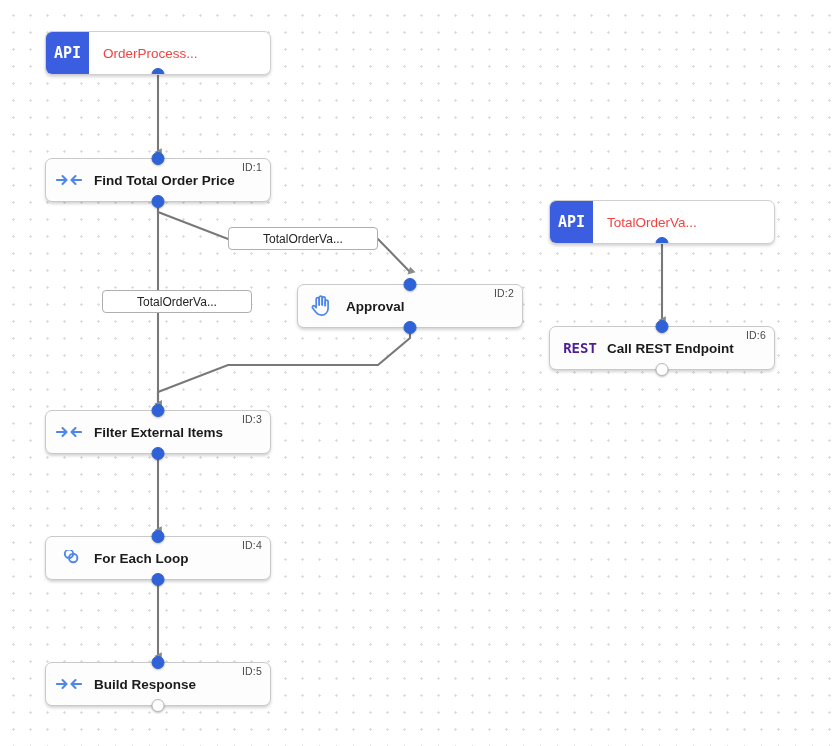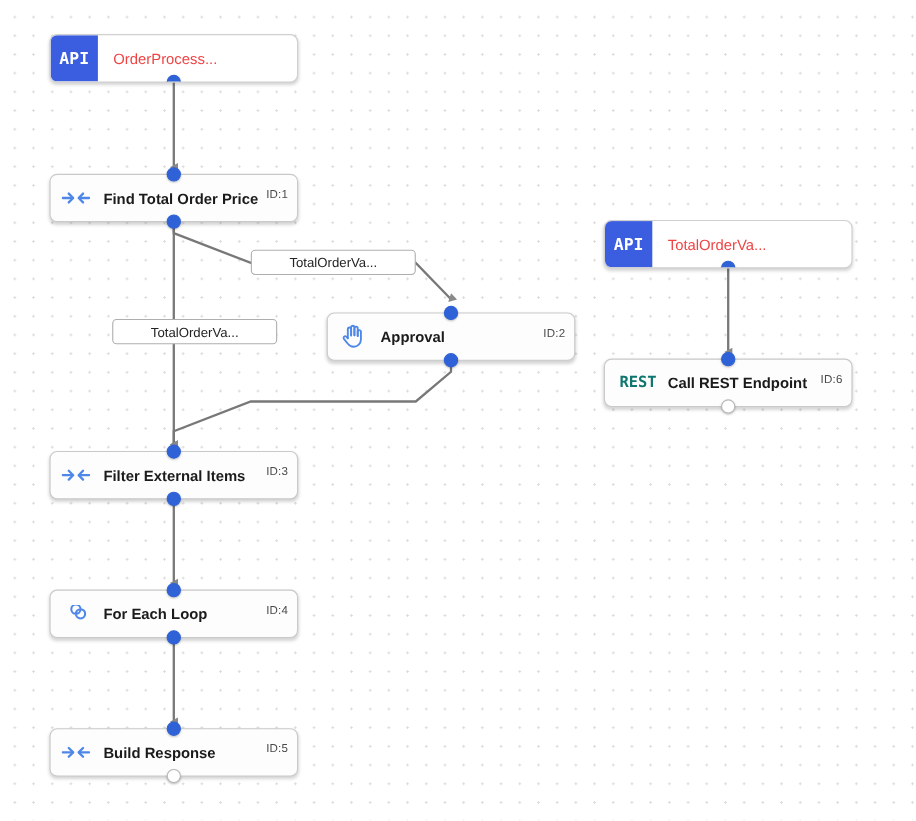--- a/index.html
+++ b/index.html
@@ -57,21 +57,21 @@
     justify-content: center;
     font-family: "DejaVu Sans Mono", monospace;
     font-size: 15px;
     font-weight: bold;
     letter-spacing: 0px;
     flex: 0 0 auto;
   }
   .badge-rest {
     width: 50px;
     text-align: center;
-    color: #0f766e;
+    color: #4c1d95;
     font-family: "DejaVu Sans Mono", monospace;
     font-size: 14px;
     font-weight: bold;
     flex: 0 0 auto;
     padding-left: 5px;
   }
   .icon-box {
     width: 46px;
     flex: 0 0 auto;
     display: flex;
@@ -86,21 +86,21 @@
     padding-left: 2px;
   }
   .node.start .node-title {
     font-weight: normal;
     font-size: 13.5px;
     color: #ef4444;
     padding-left: 14px;
   }
   .node-id {
     position: absolute;
-    top: 12px;
+    top: 2px;
     right: 8px;
     font-size: 10.5px;
     color: #4a4a4a;
     font-family: "Liberation Sans", sans-serif;
     letter-spacing: 0.2px;
   }
   
   .handle {
     position: absolute;
     width: 13px;

